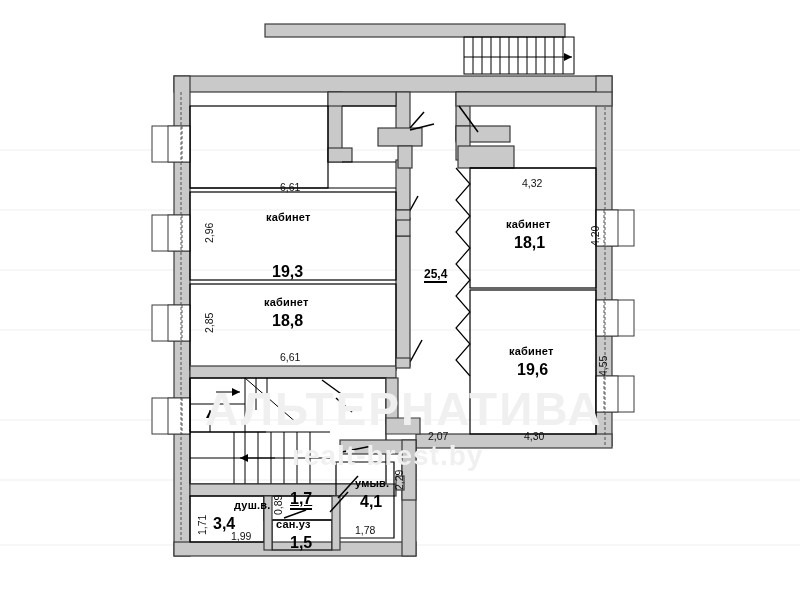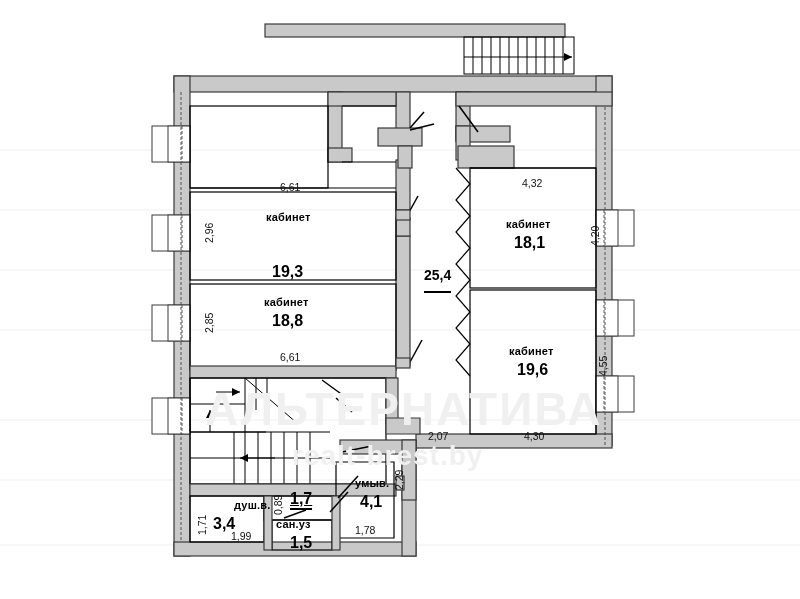--- a/index.html
+++ b/index.html
@@ -7,21 +7,21 @@
     width:800px;height:599px;overflow:hidden;position:relative;
     font-family:"Liberation Sans","DejaVu Sans",sans-serif;
     color:#000;
   }
   #plan{position:absolute;left:0;top:0;width:800px;height:599px;}
   .lbl{position:absolute;white-space:nowrap;font-family:"Liberation Sans","DejaVu Sans",sans-serif;}
   .room-name{font-size:11px;font-weight:bold;letter-spacing:.2px;}
   .room-area{font-size:16px;font-weight:bold;}
   .dim{font-size:10.5px;font-weight:normal;color:#111;}
   .dim-v{transform-origin:0 0;transform:rotate(-90deg);}
-  .big-area{font-size:14px;font-weight:bold;border-bottom:2px solid #000;padding-bottom:8px;line-height:1.05;}
+  .big-area{font-size:12px;font-weight:bold;border-bottom:2px solid #000;padding-bottom:0px;line-height:1.05;}
   .small-area{font-size:16px;font-weight:bold;border-bottom:2px solid #000;line-height:1.05;text-decoration:underline;}
   .wm{position:absolute;color:#f0f0f0;font-weight:bold;pointer-events:none;user-select:none;}
 </style>
 </head>
 <body>
 
 <svg id="plan" viewBox="0 0 800 599" xmlns="http://www.w3.org/2000/svg">
 
   <defs>
     <style>

